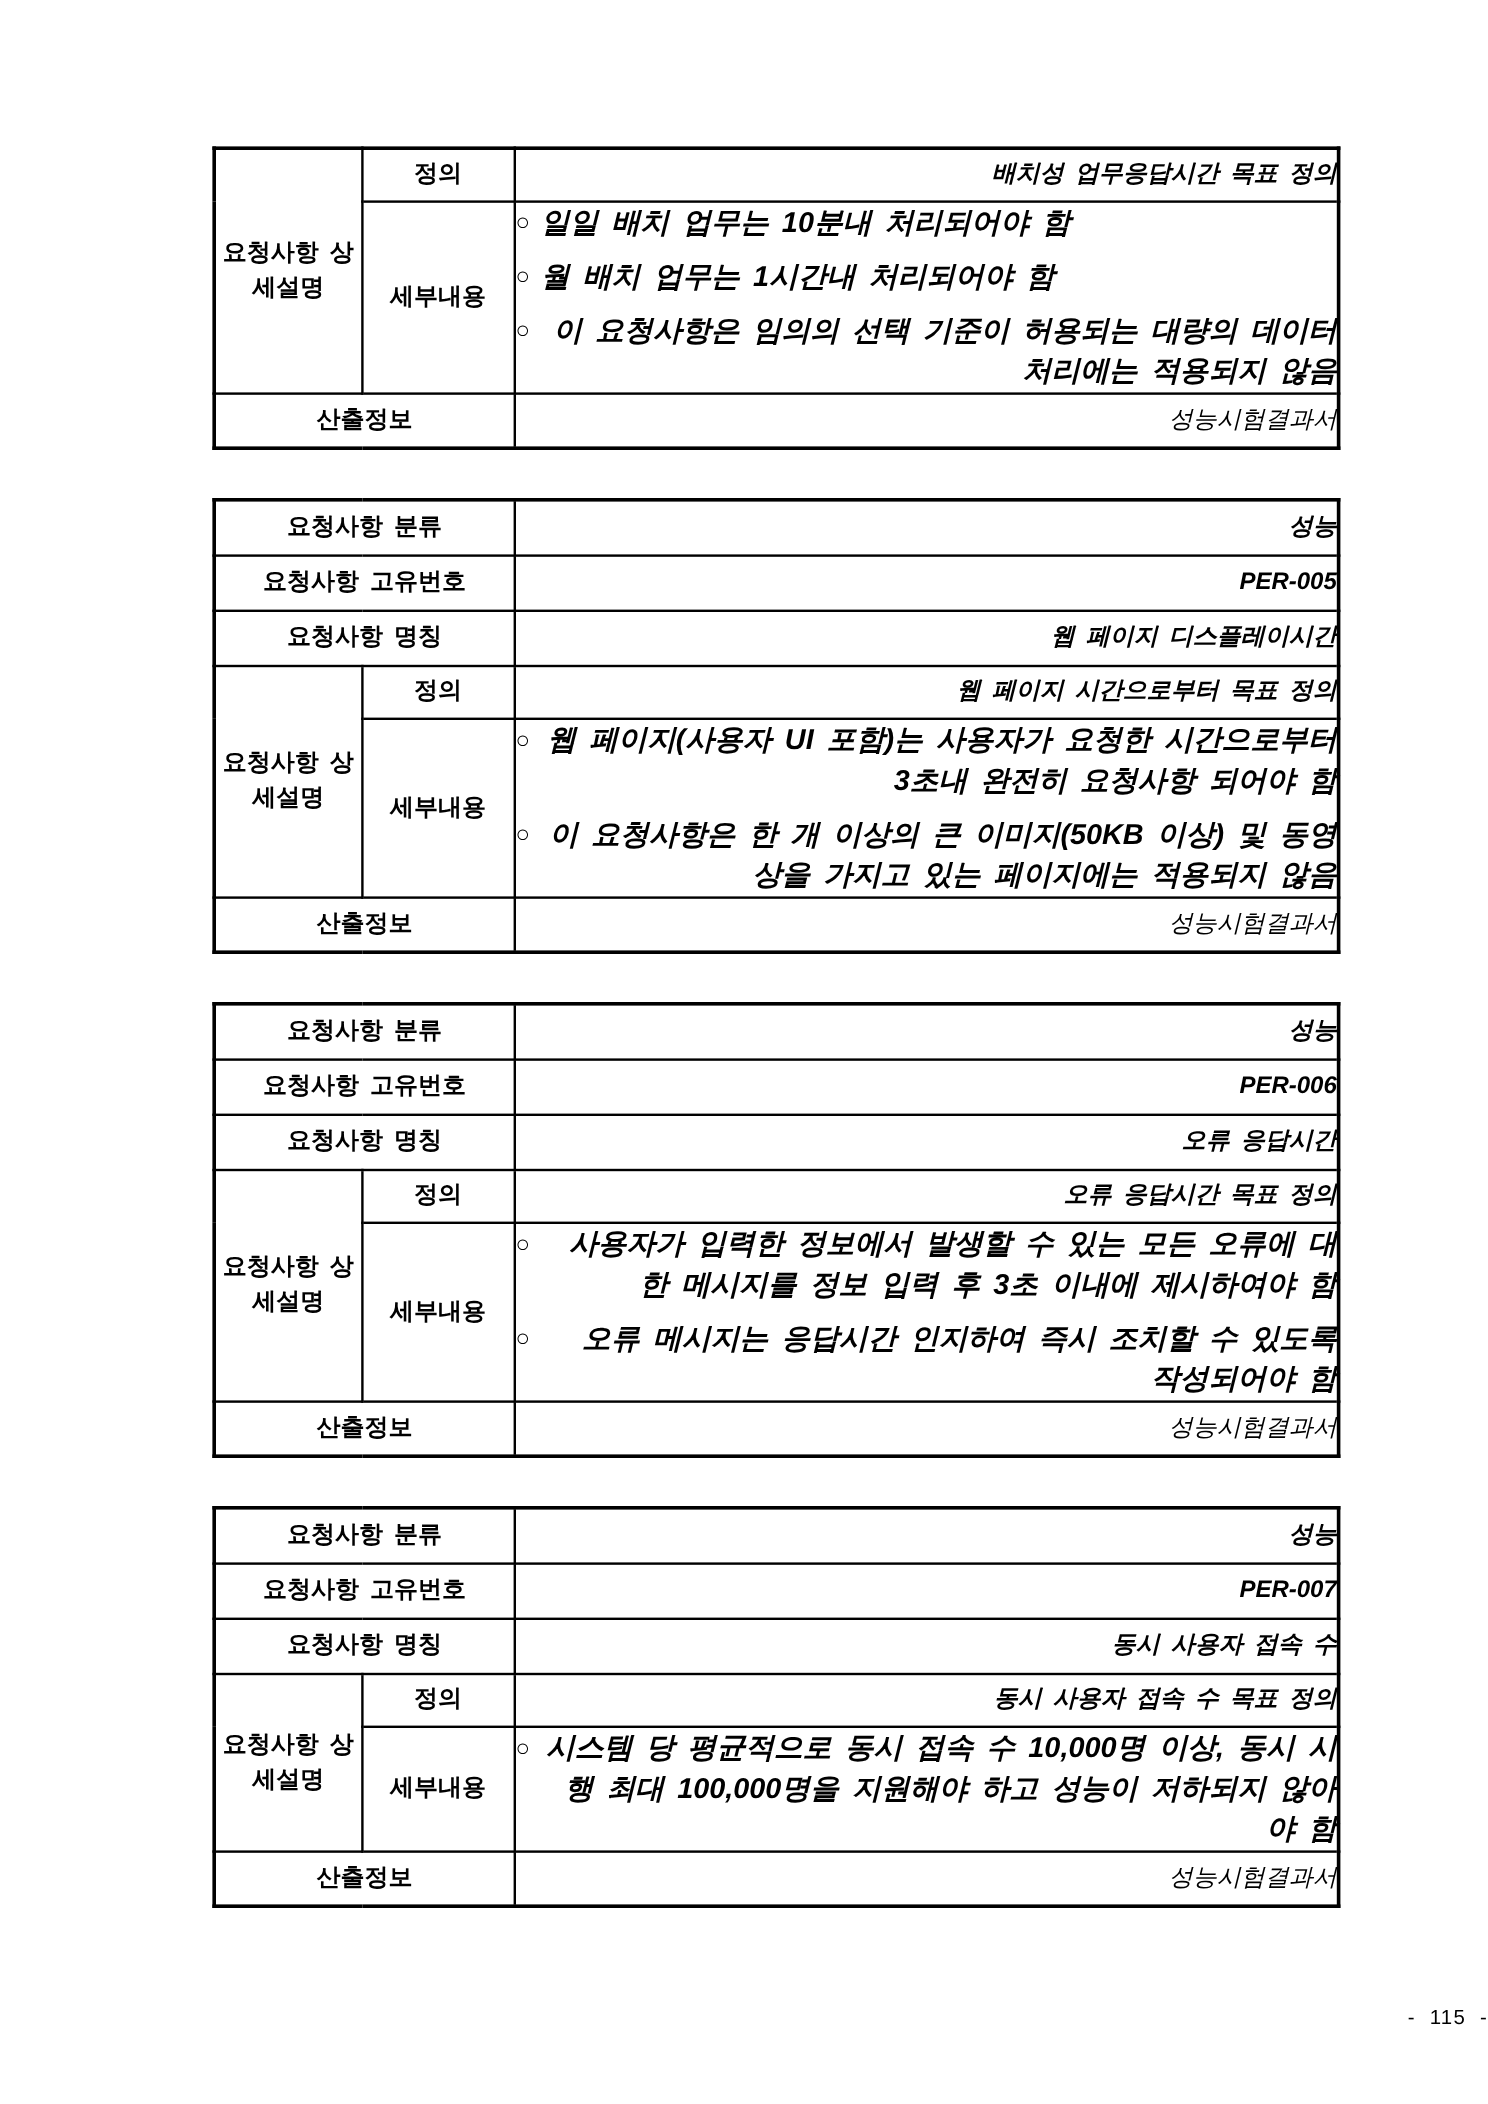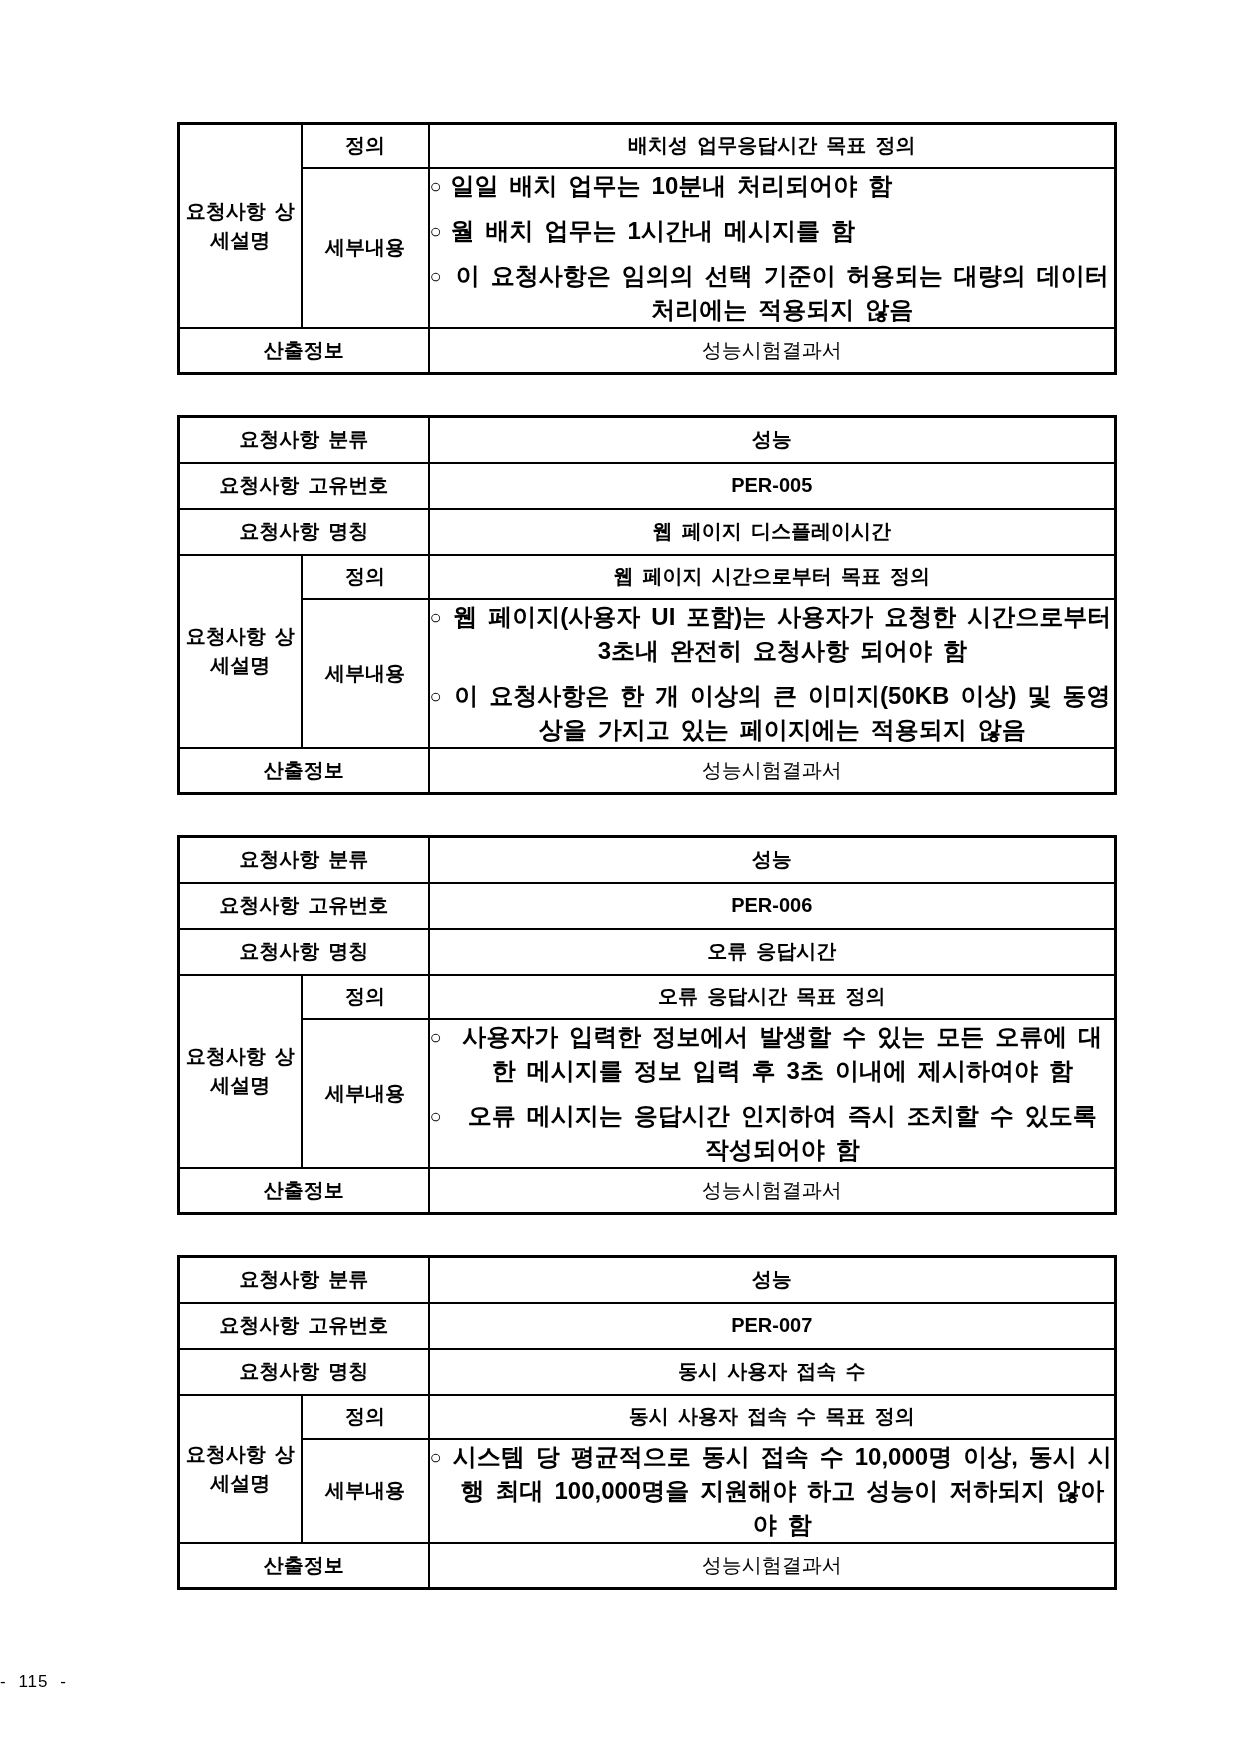--- a/index.html
+++ b/index.html
@@ -41,24 +41,25 @@
   td.lbl {
     font-weight: bold;
     text-align: center;
     word-spacing: 0.18em;
     padding: 4px 6px;
     line-height: 1.45;
     margin-left: 32px;
   }
   td.val {
     font-weight: bold;
-    text-align: center;
+    text-align: right;
     padding: 4px 16px;
     word-spacing: 0.18em;
     line-height: 1.45;
+    font-style: italic;
   }
   td.val-light {
     font-weight: normal;
   }
   td.bullets-cell {
     padding: 12px 16px 10px 16px;
     vertical-align: middle;
   }
   .bullet {
     display: flex;
@@ -77,21 +78,21 @@
     font-weight: bold;
     font-size: 24px;
     line-height: 34px;
     word-spacing: 0.18em;
   }
   .page-number {
     position: absolute;
     left: 0;
     top: 1672px;
     width: 100%;
-    text-align: left;
+    text-align: right;
     font-size: 17px;
     font-weight: normal;
     letter-spacing: 1px;
     word-spacing: 6px;
     color: #000;
   }
 </style>
 </head>
 <body>
 
@@ -112,21 +113,21 @@
       </tr>
       <tr>
         <td class="lbl">세부내용</td>
         <td class="val bullets-cell">
           <div class="bullet">
             <span class="bullet-marker">○</span>
             <span class="bullet-text">일일 배치 업무는 10분내 처리되어야 함</span>
           </div>
           <div class="bullet">
             <span class="bullet-marker">○</span>
-            <span class="bullet-text">월 배치 업무는 1시간내 메시지를 함</span>
+            <span class="bullet-text">월 배치 업무는 1시간내 처리되어야 함</span>
           </div>
           <div class="bullet">
             <span class="bullet-marker">○</span>
             <span class="bullet-text">이 요청사항은 임의의 선택 기준이 허용되는 대량의 데이터 처리에는 적용되지 않음</span>
           </div>
         </td>
       </tr>
       <tr class="h-std">
         <td colspan="2" class="lbl">산출정보</td>
         <td class="val val-light">성능시험결과서</td>

